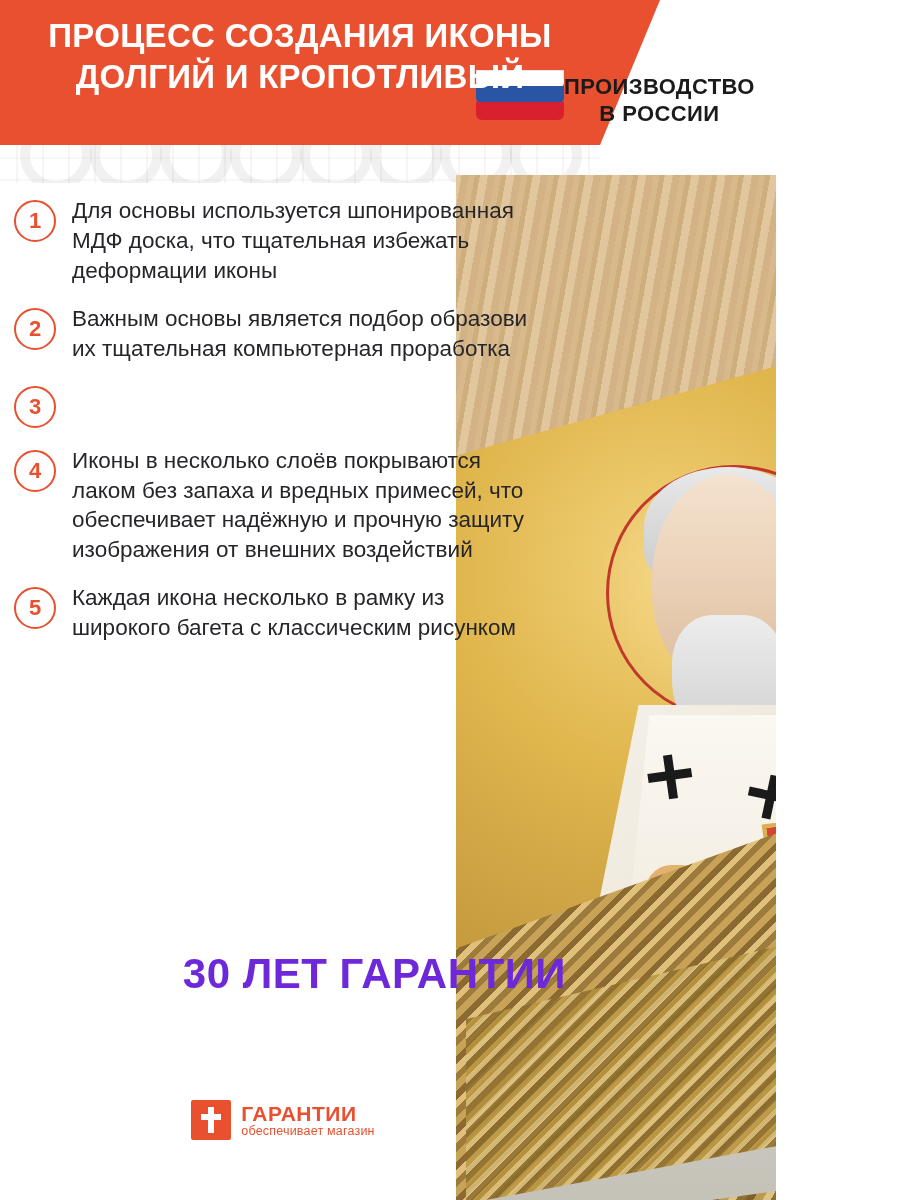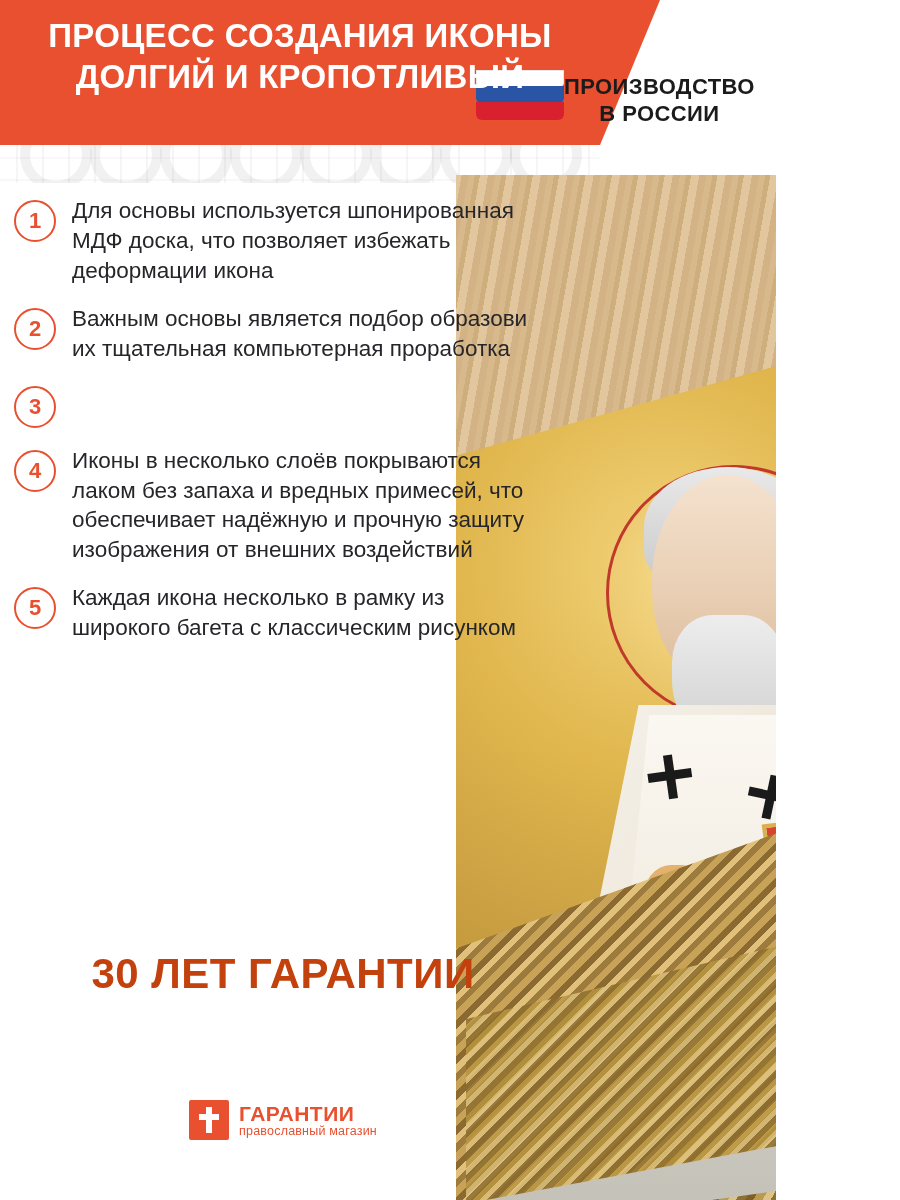--- a/index.html
+++ b/index.html
@@ -315,22 +315,22 @@
     line-height: 1.33;
     max-width: 470px;
   }
 
   
   .guarantee {
     position: absolute;
     left: 0;
     top: 950px;
     width: 566px;
-    text-align: center;
-    color: #c2410c;
+    text-align: right;
+    color: #6d28d9;
     font-size: 42px;
     font-weight: bold;
     letter-spacing: 0.5px;
     z-index: 5;
     text-transform: uppercase;
   }
 
   
   .logo {
     position: absolute;
@@ -448,21 +448,21 @@
     <div class="photo-slice slice-frame"></div>
     <div class="frame-inner"></div>
     <div class="photo-slice slice-bottom"></div>
     <div class="frame-bottom-band"></div>
   </div>
 
   <div class="steps">
 
     <div class="step">
       <div class="step-num">1</div>
-      <div class="step-text">Для основы используется шпонированная МДФ доска, что позволяет избежать деформации икона</div>
+      <div class="step-text">Для основы используется шпонированная МДФ доска, что тщательная избежать деформации иконы</div>
     </div>
 
     <div class="step">
       <div class="step-num">2</div>
       <div class="step-text">Важным основы является подбор образови их тщательная компьютерная проработка</div>
     </div>
 
     <div class="step">
       <div class="step-num">3</div>
     </div>
@@ -478,17 +478,17 @@
     </div>
 
   </div>
 
   <div class="guarantee">30 ЛЕТ ГАРАНТИИ</div>
 
   <div class="logo">
     <div class="logo-mark"></div>
     <div class="logo-text">
       <span class="logo-name">ГАРАНТИИ</span>
-      <span class="logo-sub">православный магазин</span>
+      <span class="logo-sub">обеспечивает магазин</span>
     </div>
   </div>
 
 </div>
 
 </body></html>

